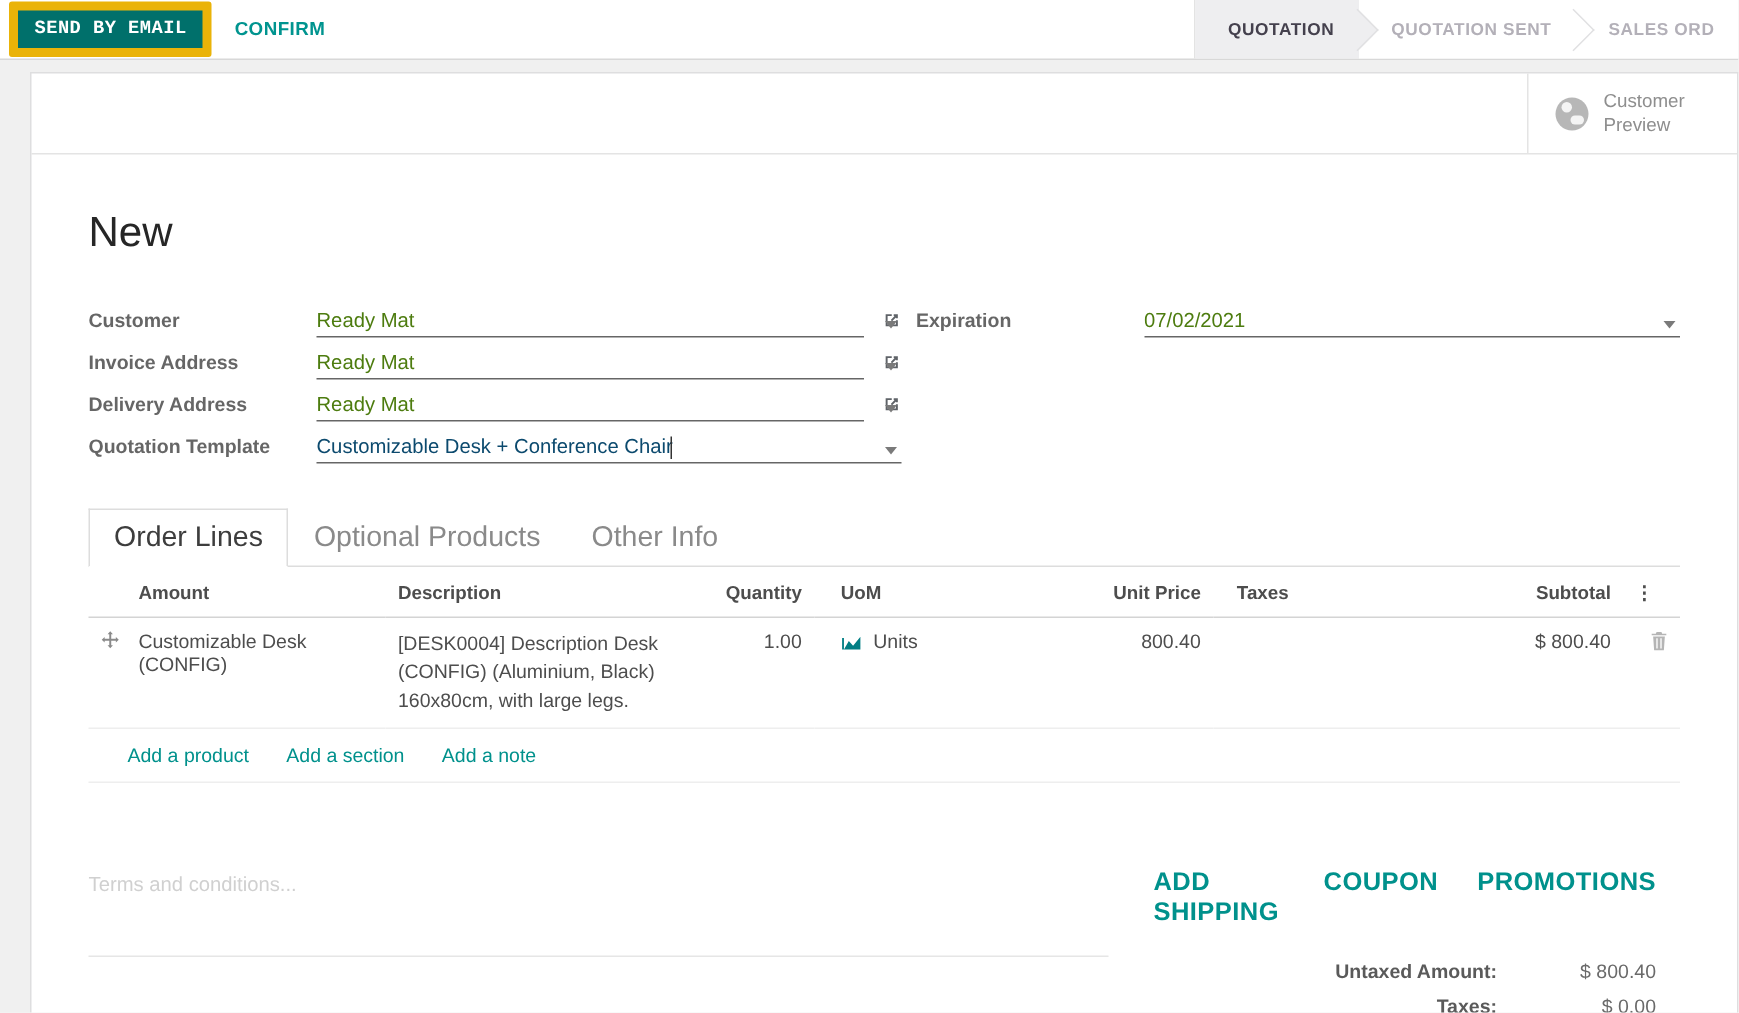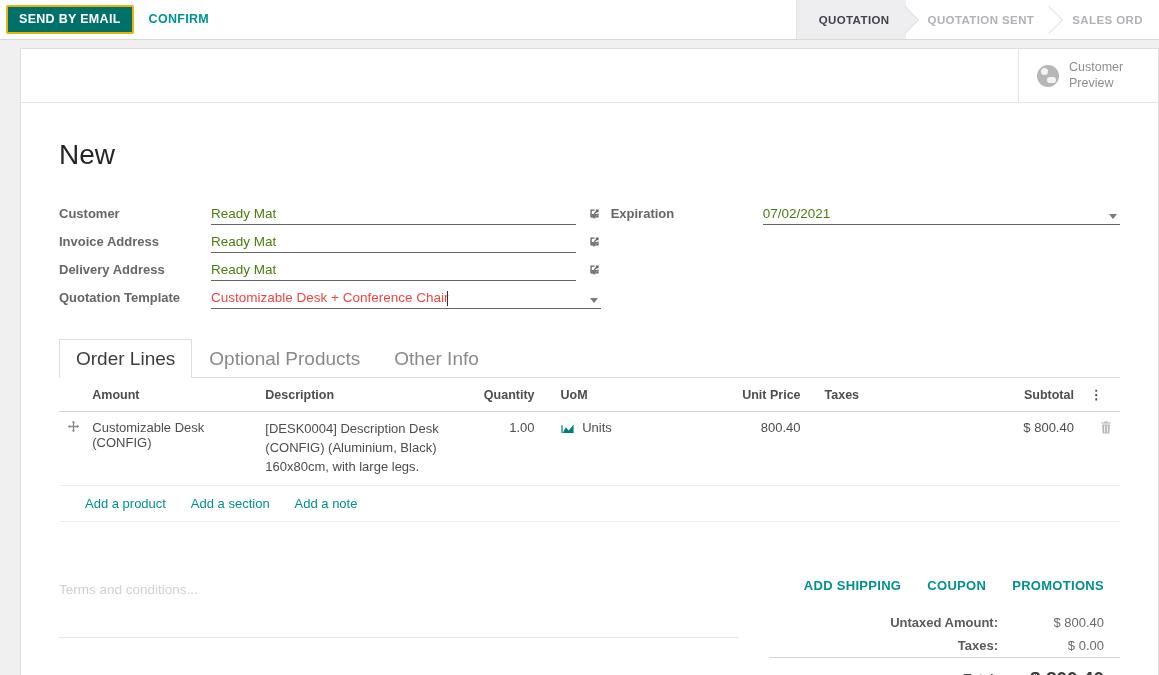--- a/index.html
+++ b/index.html
@@ -15,24 +15,24 @@
   .app { position: relative; width: 1159px; height: 675px; background: #f0f0f0; }
 
   
   .control-panel {
     position: absolute; top: 0; left: 0; width: 1159px; height: 40px;
     background: #ffffff; border-bottom: 1px solid #d8d8d8;
     display: flex; align-items: center;
   }
   .cp-buttons { display: flex; align-items: center; padding-left: 6px; gap: 4px; }
   .btn-primary {
-    background: #00706b; color: #ffffff; border: 2px solid #eab308;
+    background: #00706b; color: #ffffff; border: 6px solid #eab308;
     font-size: 12.5px; font-weight: bold; letter-spacing: .3px;
     padding: 6px 11px; border-radius: 2px; text-transform: uppercase;
-    cursor: pointer; line-height: 1;
+    cursor: pointer; line-height: 1; font-family: Liberation Mono, monospace;
   }
   .btn-link {
     background: transparent; color: #00948f; border: none;
     font-size: 12.5px; font-weight: bold; letter-spacing: .3px;
     padding: 6px 11px; text-transform: uppercase; cursor: pointer; line-height: 1;
   }
   .statusbar {
     position: absolute; right: 0; top: 0; height: 39px;
     display: flex; align-items: stretch; border-left: 1px solid #e3e3e3;
   }
@@ -101,21 +101,21 @@
     color: #4d7c0f; padding: 0 18px 3px 0; outline: none; min-width: 0;
   }
   .field-input.empty-line { border-bottom-color: #cfcfcf; }
   .caret-text { position: relative; }
   .caret-text::after {
     content: ""; position: absolute; right: 0; top: 1px;
     width: 1px; height: 15px; background: #333;
   }
   .caret-wrapper {
     flex: 1; border-bottom: 1px solid #666666; font-size: 13.5px;
-    color: #ef4444; padding-bottom: 3px; display: flex; align-items: flex-end; text-align: center;
+    color: #0c4a6e; padding-bottom: 3px; display: flex; align-items: flex-end; text-align: center;
   }
   .dd-arrow {
     position: absolute; right: 3px; bottom: 6px; width: 0; height: 0;
     border-left: 4px solid transparent; border-right: 4px solid transparent;
     border-top: 5px solid #7a7a7a; pointer-events: none;
   }
   .ext-link { margin-left: 12px; margin-bottom: 2px; cursor: pointer; flex: none; }
 
   
   .notebook { margin-top: 30px; }
@@ -163,21 +163,21 @@
   .terms-placeholder {
     color: #d0d0d0; font-size: 13.5px; padding: 4px 0 38px 0;
     border-bottom: 1px solid #e6e6e6; min-height: 60px;
   }
   .totals-col { flex: 1; padding-left: 10px; }
   .totals-actions {
     display: flex; justify-content: flex-end; gap: 26px;
     padding: 0 16px 18px 0;
   }
   .total-action {
-    color: #00918c; font-size: 13px; font-weight: bold;
+    color: #00918c; font-size: 17px; font-weight: bold;
     letter-spacing: .3px; text-transform: uppercase; cursor: pointer;
   }
   .totals-table { width: 100%; border-collapse: collapse; }
   .totals-table td { font-size: 13px; padding: 4px 0; }
   .totals-table td.lbl { text-align: right; font-weight: bold; color: #5a5a5a; padding-right: 22px; }
   .totals-table td.val { text-align: right; color: #6a6a6a; width: 100px; padding-right: 16px; }
   .totals-table tr.total-row td { border-top: 1px solid #d6d6d6; padding-top: 10px; }
   .totals-table tr.total-row td.lbl { color: #4a4a4a; }
   .totals-table tr.total-row td.val { font-size: 19px; font-weight: bold; color: #3a3a3a; }
 </style>

